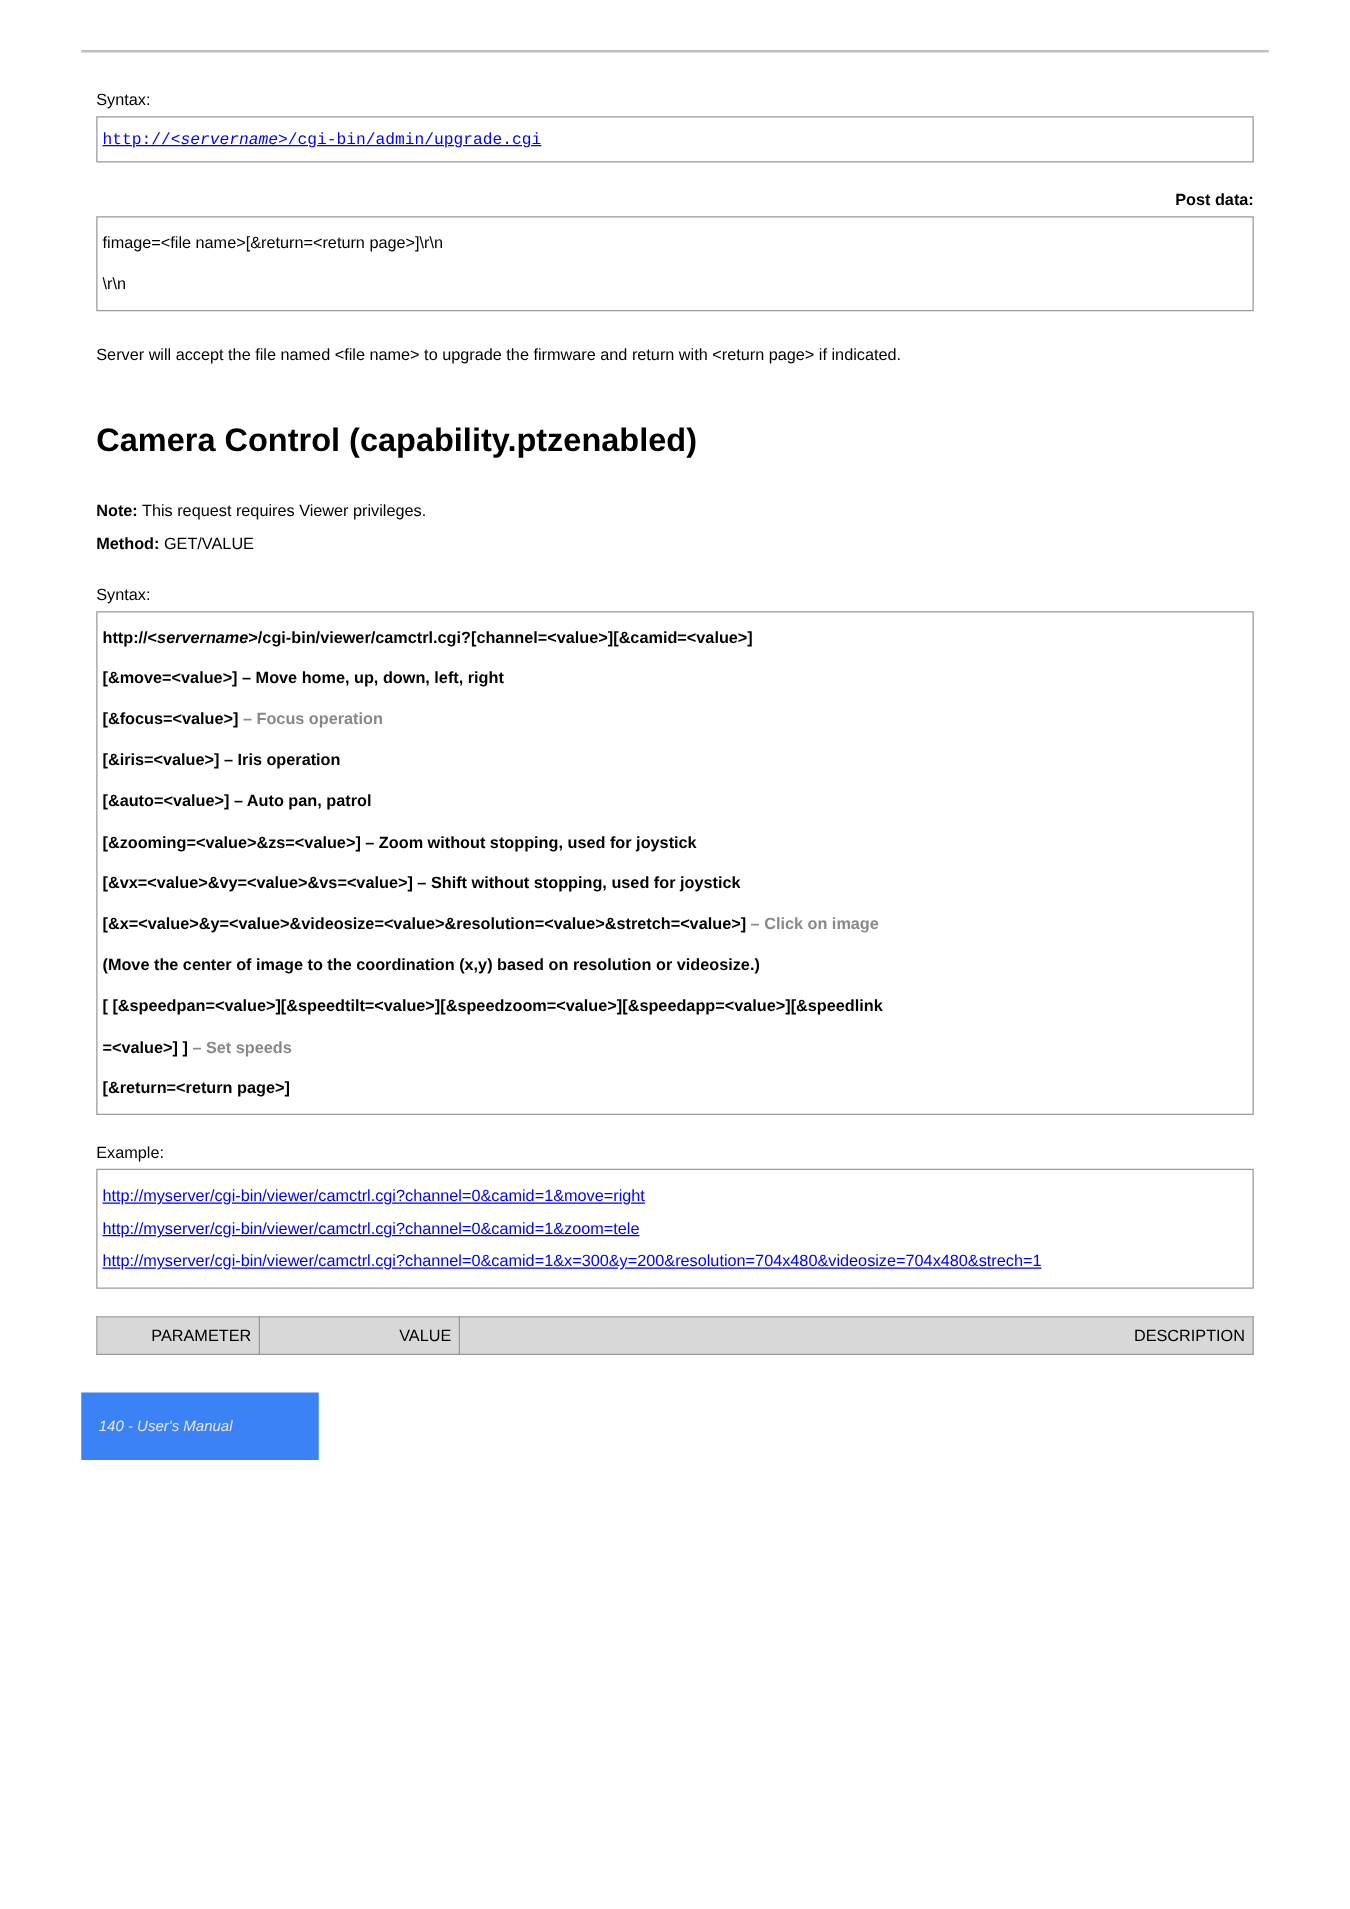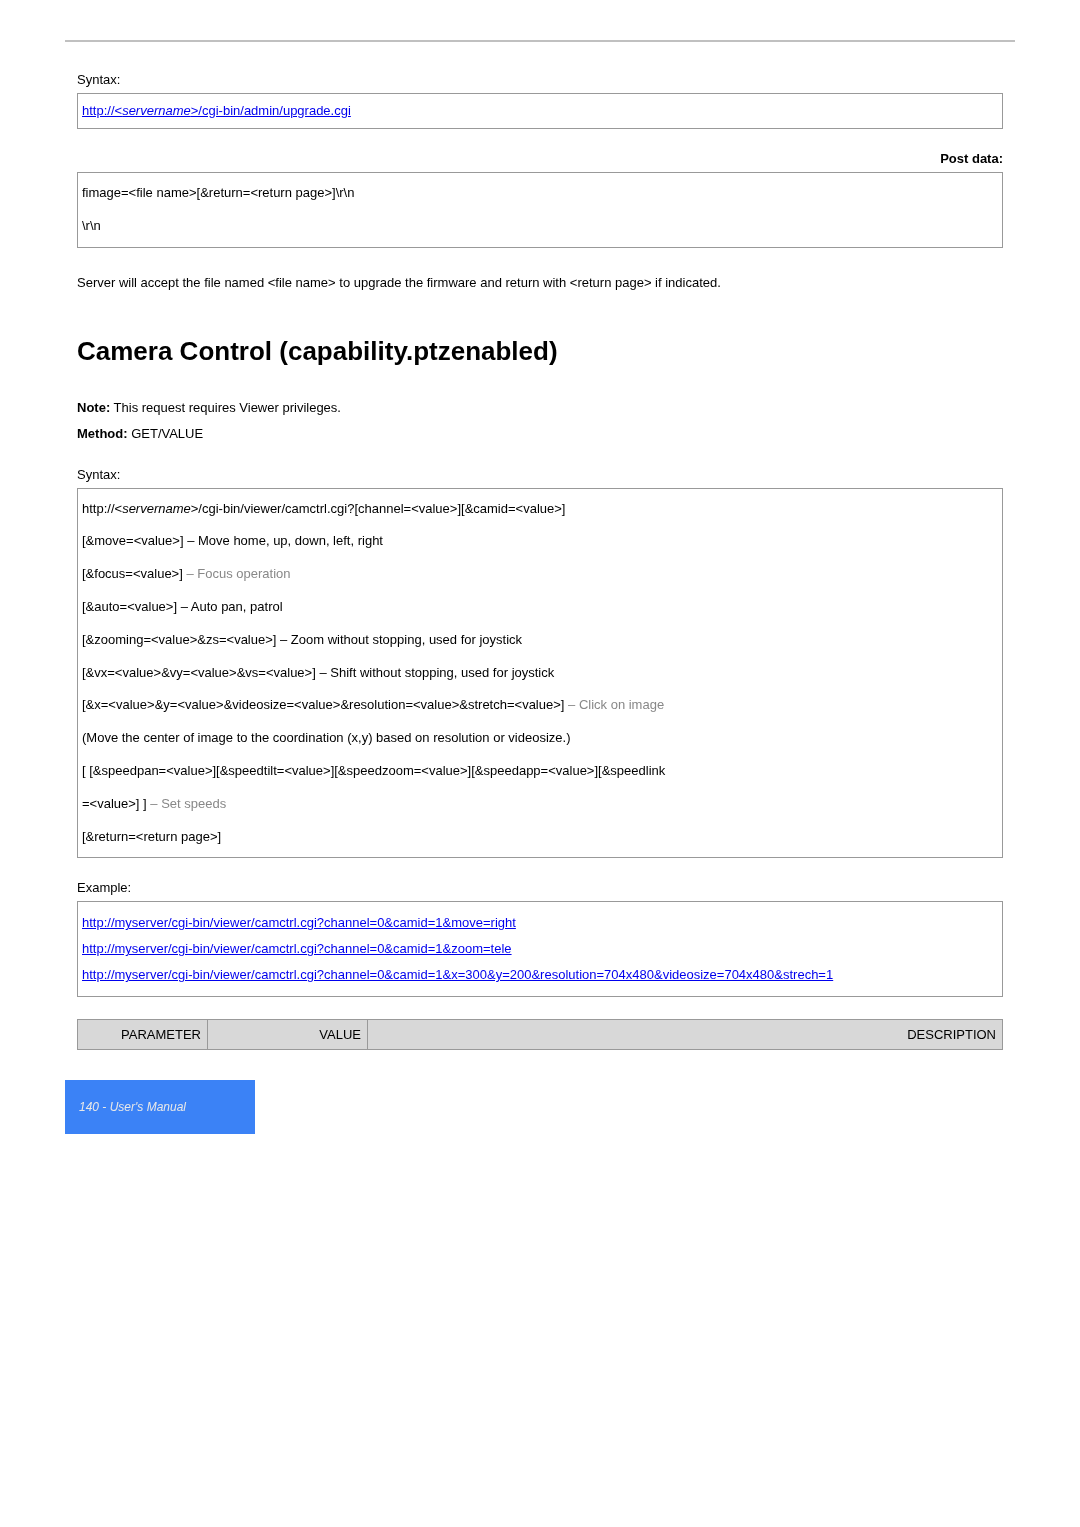--- a/index.html
+++ b/index.html
@@ -47,39 +47,40 @@
   }
   .codebox-multi {
     border: 1px solid #999;
     padding: 4px 4px;
     margin-bottom: 22px;
   }
   .codebox-multi .line {
     padding: 6px 0;
     line-height: 1.6;
   }
-  .mono { font-family: Liberation Sans, sans-serif; font-size: 13px; }
+  .mono { font-family: Liberation Mono, monospace; font-size: 13px; }
   .link { color: #0000ee; text-decoration: underline; word-break: break-all; }
   .bold { font-weight: bold; text-align: right; }
   .para {
     line-height: 2.0;
     margin-bottom: 30px;
   }
   h2.section-title {
     font-family: Verdana, sans-serif;
     font-size: 26px;
     font-weight: bold;
     margin: 40px 0 28px 0;
   }
   .subnote { line-height: 2.0; margin-bottom: 20px; }
   .subnote .label { font-weight: bold; margin-top: 35px; }
   .parambox {
     border: 1px solid #999;
     padding: 4px 4px 4px 4px;
     margin-bottom: 22px;
+    font-weight: bold;
   }
   .parambox .pline {
     padding: 6px 0;
     line-height: 1.6;
     font-size: 13px;
   }
   .italic { font-style: italic; }
   .gray { color: #888; }
   .paramtable {
     width: 100%;
@@ -134,20 +135,21 @@
     <div class="subnote">
       <span class="label">Note:</span><span> This request requires Viewer privileges.</span><br>
       <span class="label">Method:</span><span> GET/VALUE</span>
     </div>
 
     <div class="syntax-label" style="margin-top:20px;">Syntax:</div>
     <div class="parambox" id="parambox">
         <div class="pline"><span>http://&lt;</span><span class="italic">servername</span><span>&gt;/cgi-bin/viewer/camctrl.cgi?[channel=&lt;value&gt;][&amp;camid=&lt;value&gt;]</span></div>
         <div class="pline">[&amp;move=&lt;value&gt;] – Move home, up, down, left, right</div>
         <div class="pline"><span>[&amp;focus=&lt;value&gt;]</span><span class="gray"> – Focus operation</span></div>
+        <div class="pline">[&amp;iris=&lt;value&gt;] – Iris operation</div>
         <div class="pline">[&amp;auto=&lt;value&gt;] – Auto pan, patrol</div>
         <div class="pline">[&amp;zooming=&lt;value&gt;&amp;zs=&lt;value&gt;] – Zoom without stopping, used for joystick</div>
         <div class="pline">[&amp;vx=&lt;value&gt;&amp;vy=&lt;value&gt;&amp;vs=&lt;value&gt;] – Shift without stopping, used for joystick</div>
         <div class="pline"><span>[&amp;x=&lt;value&gt;&amp;y=&lt;value&gt;&amp;videosize=&lt;value&gt;&amp;resolution=&lt;value&gt;&amp;stretch=&lt;value&gt;]</span><span class="gray"> – Click on image</span></div>
         <div class="pline">(Move the center of image to the coordination (x,y) based on resolution or videosize.)</div>
         <div class="pline">[ [&amp;speedpan=&lt;value&gt;][&amp;speedtilt=&lt;value&gt;][&amp;speedzoom=&lt;value&gt;][&amp;speedapp=&lt;value&gt;][&amp;speedlink</div>
         <div class="pline"><span>=&lt;value&gt;] ]</span><span class="gray"> – Set speeds</span></div>
         <div class="pline">[&amp;return=&lt;return page&gt;]</div>
       </div>
 

